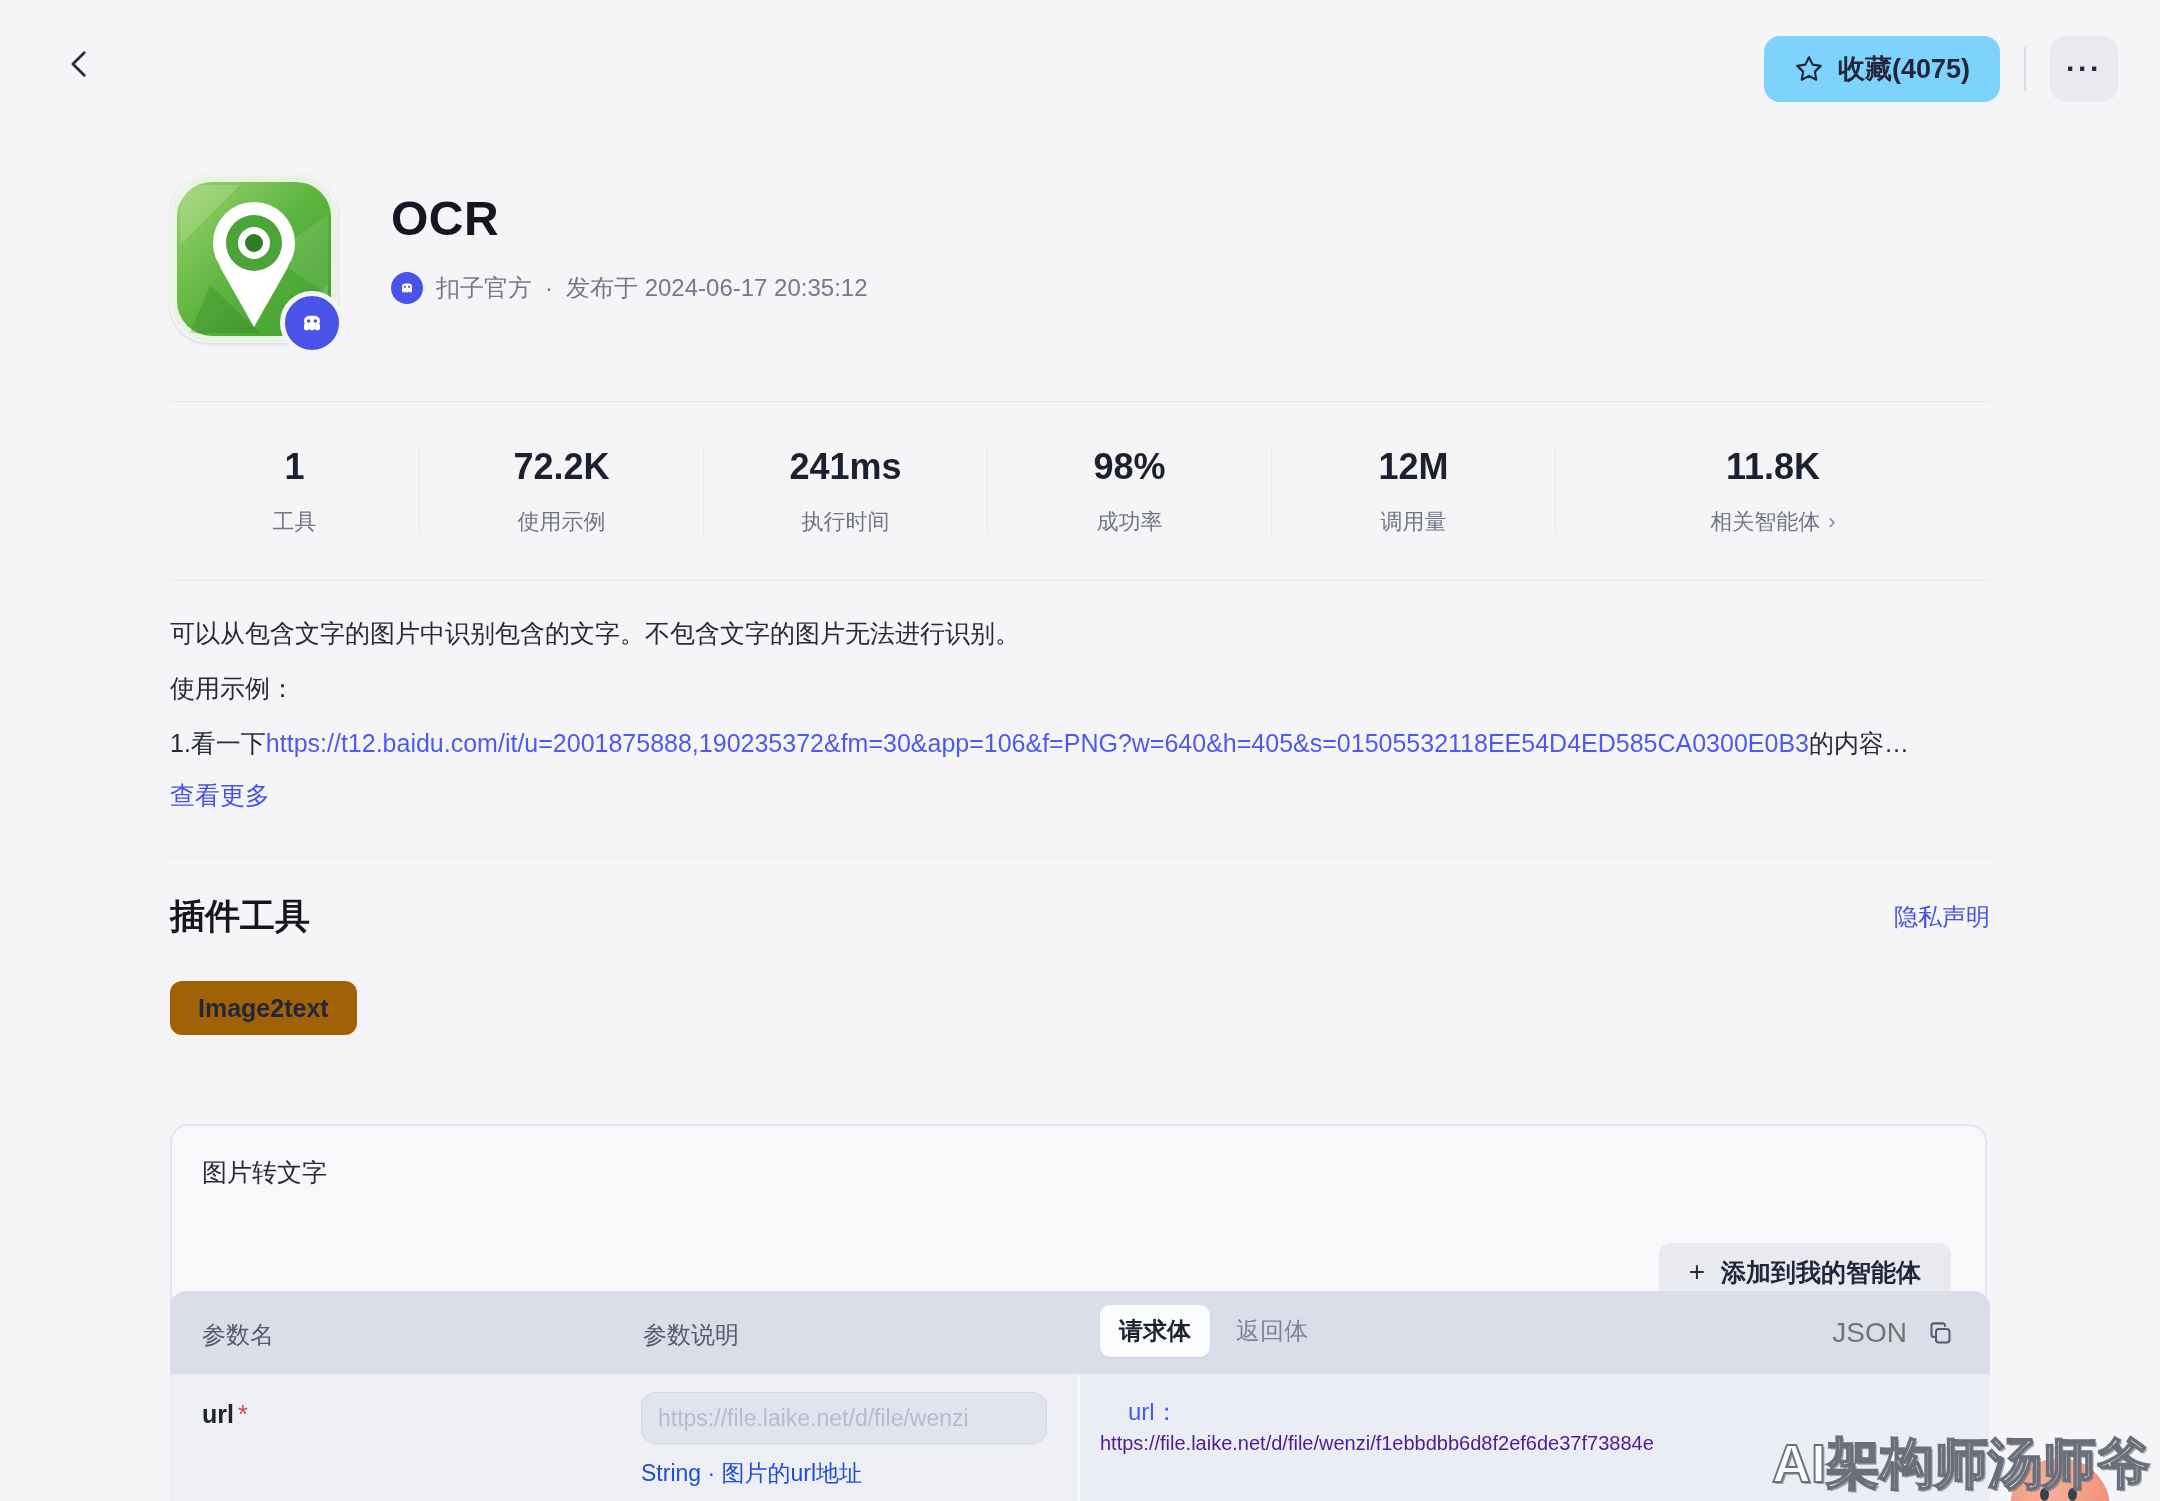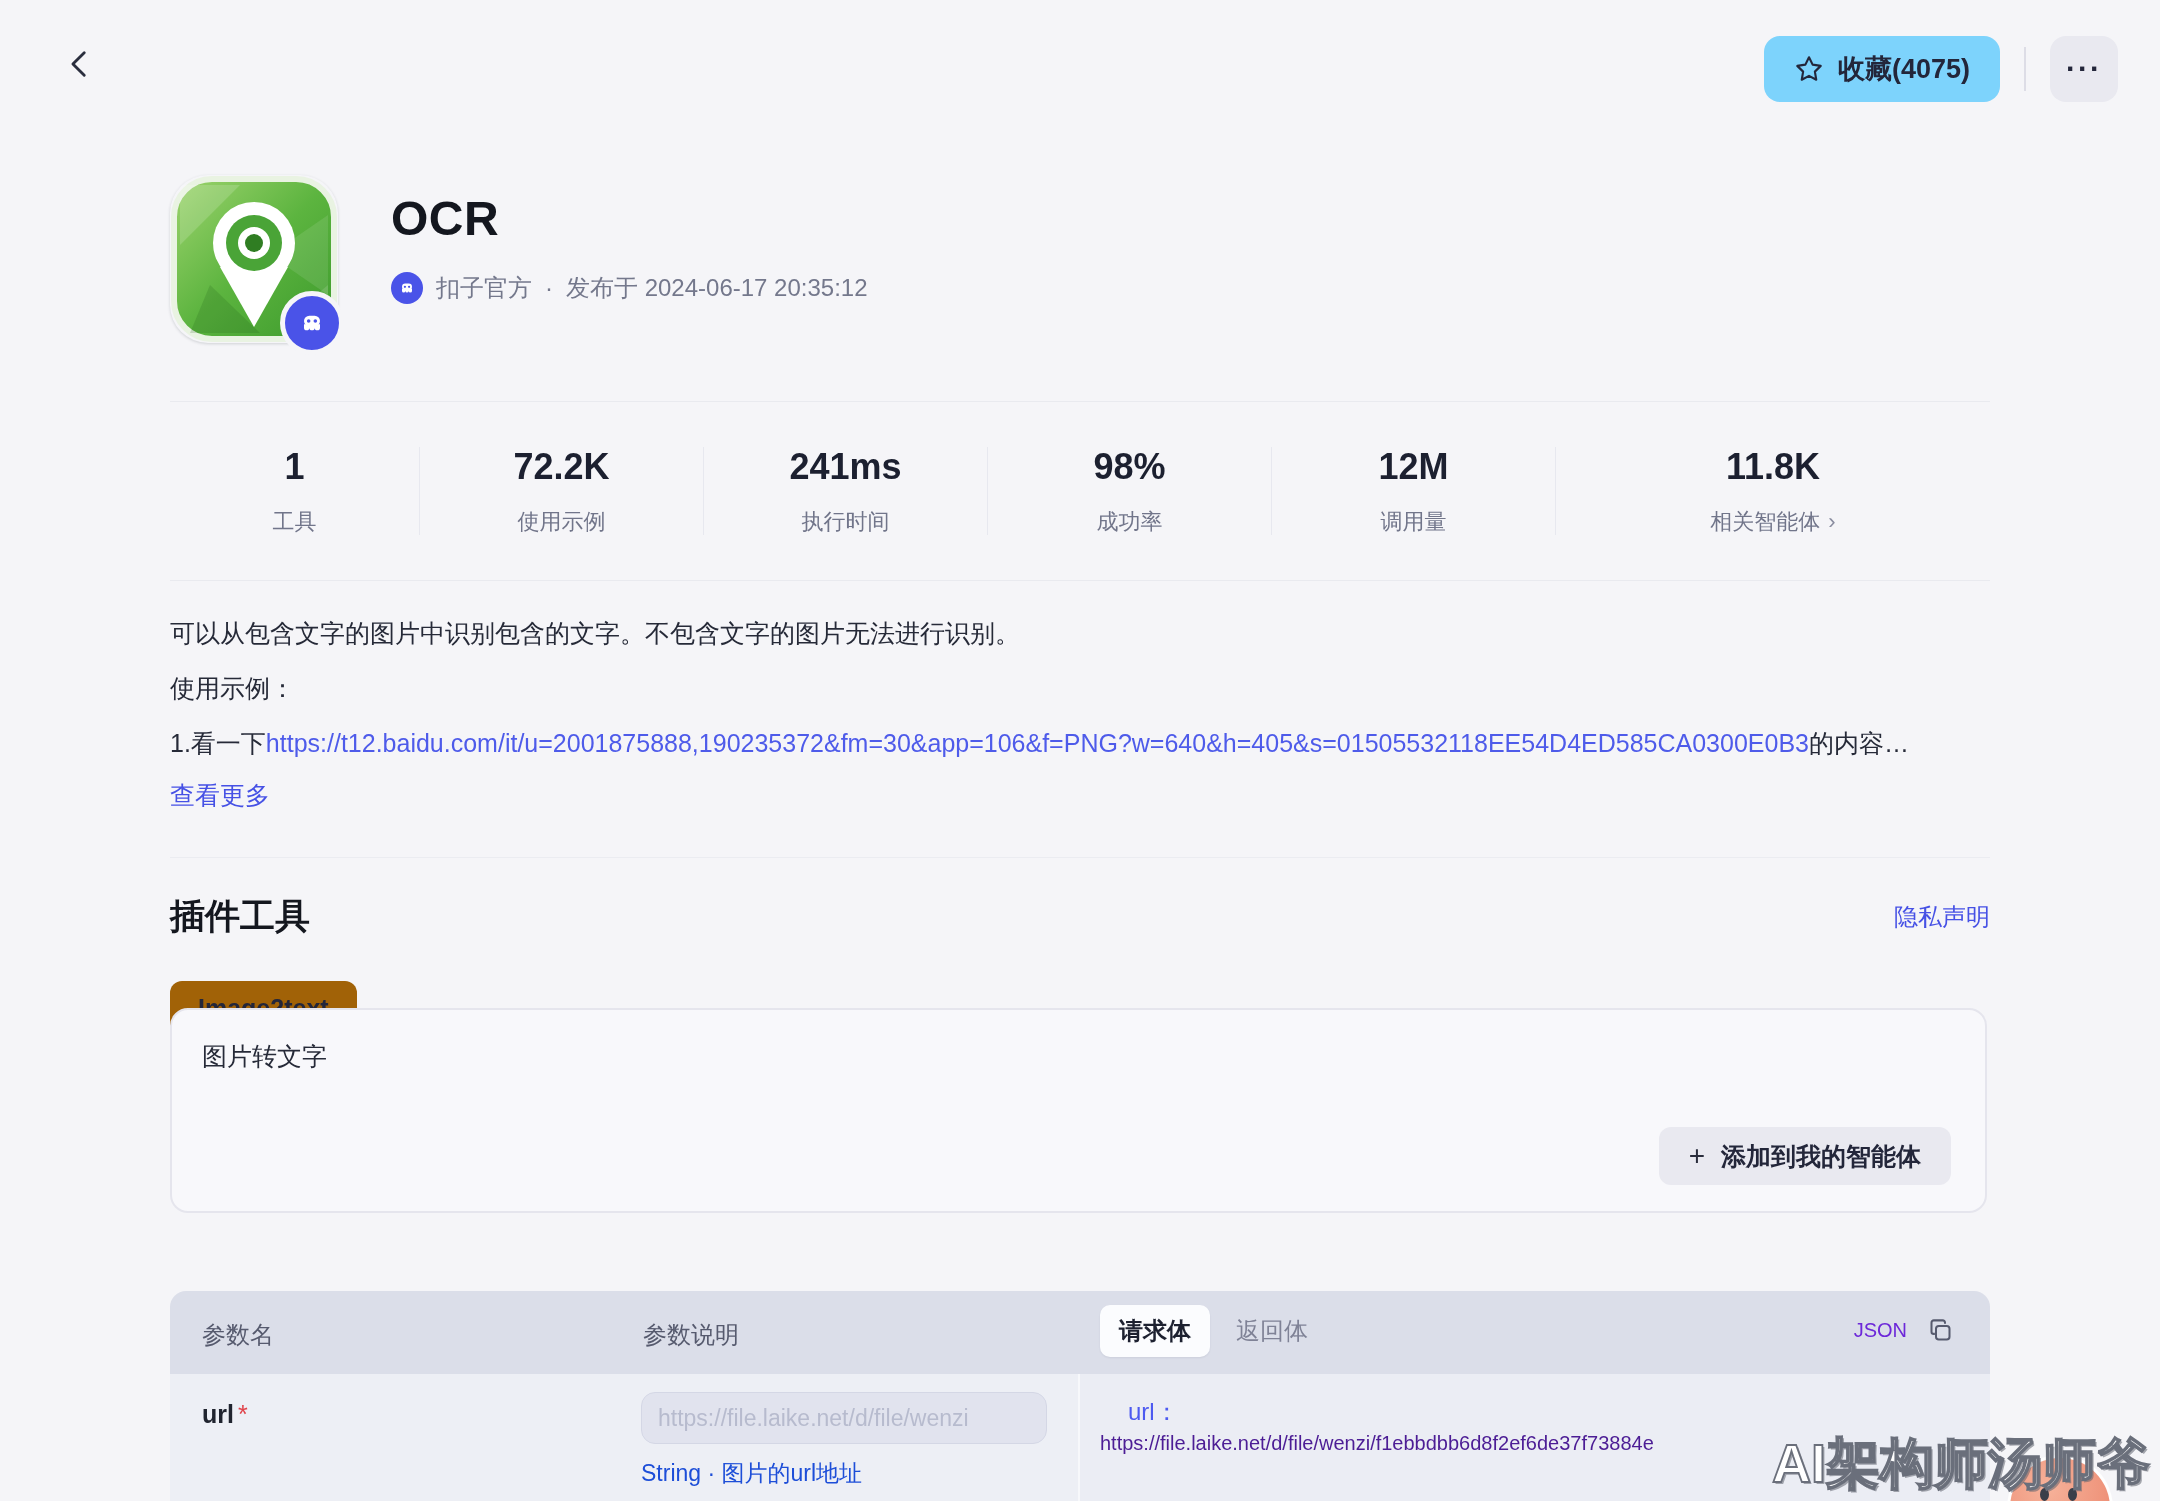--- a/index.html
+++ b/index.html
@@ -38,34 +38,34 @@
   .desc{position:absolute;left:170px;top:616px;width:1820px;font-size:25px;color:#262a38;}
   .desc .line{line-height:34px;margin-bottom:21px;white-space:nowrap;}
   .desc a, .link-text{color:#4e5bea;text-decoration:none;}
   .more-link{display:inline-block;margin-top:-6px;color:#4651e5;font-size:25px;font-weight:500;cursor:pointer;}
   .hr2{position:absolute;left:170px;top:857px;width:1820px;height:1px;background:#ebecf1;}
   
   .tools-head{position:absolute;left:170px;top:893px;width:1820px;display:flex;align-items:center;justify-content:space-between;gap:42px;}
   .tools-title{font-size:35px;font-weight:700;color:#14171f;}
   .privacy-link{font-size:24px;color:#4651e5;cursor:pointer;}
   .tool-chip{position:absolute;left:170px;top:981px;height:54px;padding:0 28px;border-radius:12px;background:#a16207;display:flex;align-items:center;font-size:25px;font-weight:700;color:#23263a;cursor:pointer;}
-  .tool-card{position:absolute;left:170px;top:1008px;width:1817px;height:205px;border:2px solid #e5e5ed;border-radius:18px;background:#f8f8fb;box-sizing:border-box;}
+  .tool-card{position:absolute;left:170px;top:1124px;width:1817px;height:205px;border:2px solid #e5e5ed;border-radius:18px;background:#f8f8fb;box-sizing:border-box;}
   .tool-name{position:absolute;left:30px;top:30px;font-size:25px;color:#262a38;}
   .add-btn{position:absolute;right:34px;bottom:26px;height:58px;padding:0 30px;border-radius:12px;background:#e9e9f0;display:flex;align-items:center;gap:16px;font-size:25px;font-weight:700;color:#23263a;cursor:pointer;}
   .add-btn .plus{font-size:28px;font-weight:400;color:#2a2d3c;}
   
   .ptable{position:absolute;left:170px;top:1291px;width:1820px;height:220px;border-radius:16px 16px 0 0;overflow:hidden;}
   .ptable-head{position:relative;height:83px;background:#dbdee9;}
   .col-name{position:absolute;left:32px;top:28px;font-size:24px;color:#565a6e;}
   .col-desc{position:absolute;left:473px;top:28px;font-size:24px;color:#565a6e;}
   .body-tabs{position:absolute;left:930px;top:14px;display:flex;align-items:center;gap:26px;}
   .tab-req{background:#fbfcfe;border-radius:10px;padding:10px 19px;font-size:24px;font-weight:700;color:#1d2130;cursor:pointer;box-shadow:0 1px 2px rgba(30,35,60,.08);}
   .tab-res{font-size:24px;color:#7f8296;cursor:pointer;}
   .json-group{position:absolute;right:36px;top:26px;display:flex;align-items:center;gap:20px;}
-  .json-label{font-size:20px;color:#6d28d9;}
+  .json-label{font-size:28px;color:#737373;}
   .copy-btn{display:flex;align-items:center;cursor:pointer;}
   .ptable-body{position:relative;height:137px;background:#edeff5;display:flex;}
   .pb-left{position:relative;width:908px;flex:none;}
   .pb-sep{width:2px;background:#f7f8fb;flex:none;}
   .pb-right{position:relative;flex:1;background:#ebedf4;}
   .param-name{position:absolute;left:32px;top:26px;font-size:25px;font-weight:700;color:#20242f;}
   .param-req{color:#e0434a;margin-left:4px;font-weight:400;}
   .param-input{position:absolute;left:471px;top:18px;width:406px;height:52px;box-sizing:border-box;border:1px solid #d4d7e5;border-radius:14px;background:#e1e3ee;padding:0 16px;font-size:23px;color:#6f7390;font-family:"Liberation Sans","DejaVu Sans",sans-serif;outline:none;}
   .param-input::placeholder{color:#b7bbce;}
   .param-type{position:absolute;left:471px;top:84px;font-size:23px;color:#1d4ed8;}

